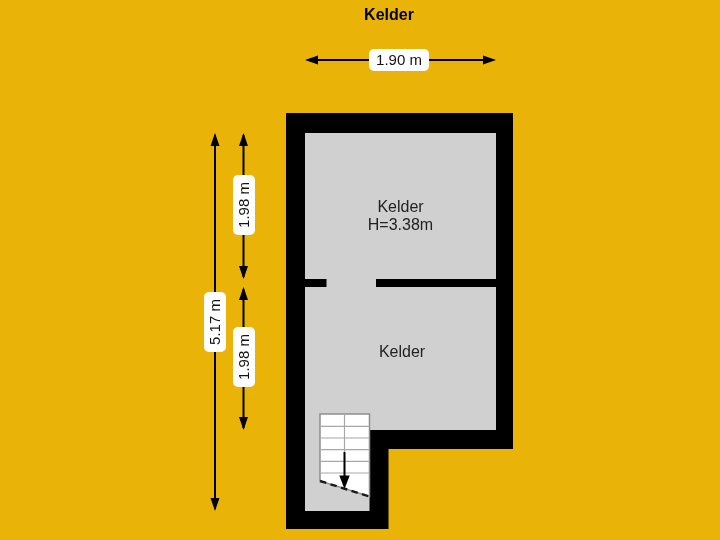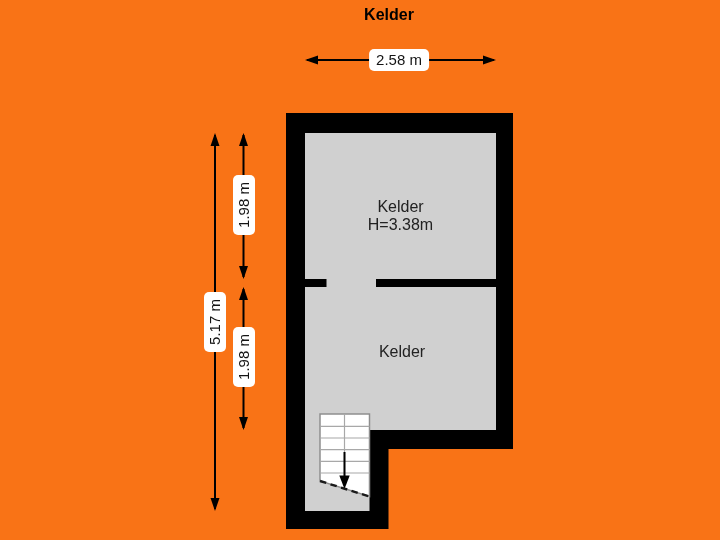--- a/index.html
+++ b/index.html
@@ -1,17 +1,17 @@
 <!DOCTYPE html>
 <html><head>
 <meta charset="utf-8">
 <style>
   html,body{margin:0;padding:0;background:#ffffff;}
   .stage{
-    position:relative;width:720px;height:540px;background:#f97316;
+    position:relative;width:720px;height:540px;background:#eab308;
     font-family:"Liberation Sans",sans-serif;overflow:hidden;
   }
   .stage svg{position:absolute;left:0;top:0;}
   .plan-title{
     position:absolute;left:389px;top:15px;transform:translate(-50%,-50%);
     font-size:16px;font-weight:bold;color:#000;white-space:nowrap;
   }
   .dim-box{
     position:absolute;transform:translate(-50%,-50%);
     background:#ffffff;border-radius:5px;padding:2px 7px;
@@ -76,21 +76,21 @@
 
     <g fill="#000000">
       <line x1="243.5" y1="289" x2="243.5" y2="428" stroke="#000000" stroke-width="2"></line>
       <polygon points="243.5,287 239,300 248,300"></polygon>
       <polygon points="243.5,430 239,417 248,417"></polygon>
     </g>
   </svg>
 
   <div class="plan-title">Kelder</div>
 
-  <div class="dim-box" style="left:399px;top:60px">2.58 m</div>
+  <div class="dim-box" style="left:399px;top:60px">1.90 m</div>
 
   <div class="dim-box rot" style="left:215px;top:322px">5.17 m</div>
 
   <div class="dim-box rot" style="left:243.5px;top:205px">1.98 m</div>
 
   <div class="dim-box rot" style="left:243.5px;top:357px">1.98 m</div>
 
   <div class="room-label" style="left:400.5px;top:216px">
     <div>Kelder</div>
     <div>H=3.38m</div>

